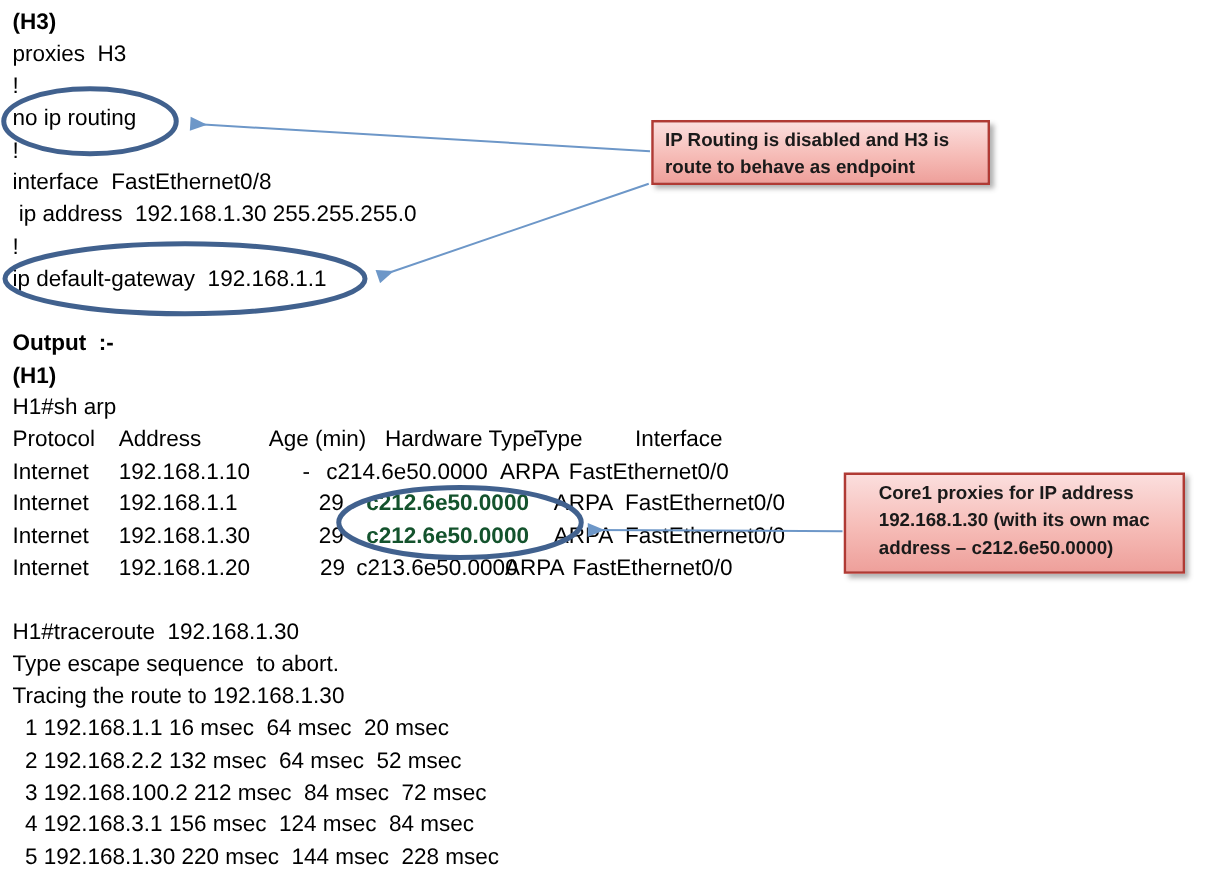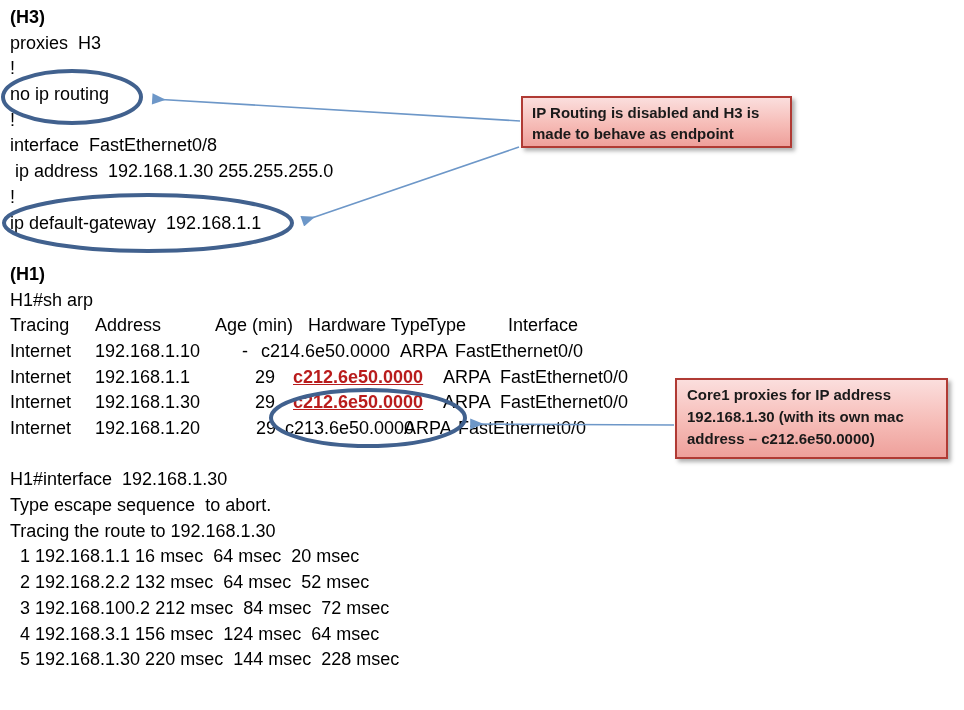--- a/index.html
+++ b/index.html
@@ -9,56 +9,57 @@
     position:relative;
   }
   .slide { position:absolute; inset:0; }
   .textcol { position:absolute; left:10px; top:5px; width:680px; }
   .line {
     height:25.7px; line-height:25.7px; font-size:18px;
     white-space:pre; position:relative;
   }
   .bold { font-weight:bold; }
   .t { position:absolute; top:0; }
-  .red-mac { color:#b91c1c; font-weight:bold;text-decoration:underline; }
+  .red-mac { color:#14532d; font-weight:bold; }
   .callout {
     position:absolute;
     border:2px solid #b03a34;
     background:linear-gradient(180deg,#fbdedd 0%,#f6bcb7 55%,#eea09b 100%);
     box-shadow:3px 3px 4px rgba(80,80,80,0.45);
     font-weight:bold; font-size:15px; color:#1a1a1a;
     box-sizing:border-box;
   }
   .callout-1 { left:521px; top:96px; width:271px; height:52px; padding:4px 9px; line-height:21px; }
-  .callout-2 { left:675px; top:378px; width:273px; height:81px; padding:4px 10px; line-height:22px; }
+  .callout-2 { left:675px; top:378px; width:273px; height:81px; padding:4px 26px; line-height:22px; }
   svg.overlay { position:absolute; left:0; top:0; pointer-events:none; }
 </style>
 </head>
 <body>
 
 <div class="slide">
 
   <div class="textcol">
 
     <div class="line bold">(H3)</div>
     <div class="line">proxies  H3</div>
     <div class="line">!</div>
     <div class="line">no ip routing</div>
     <div class="line">!</div>
     <div class="line">interface  FastEthernet0/8</div>
     <div class="line"> ip address  192.168.1.30 255.255.255.0</div>
     <div class="line">!</div>
     <div class="line">ip default-gateway  192.168.1.1</div>
     <div class="line"></div>
 
+    <div class="line bold">Output  :-</div>
     <div class="line bold">(H1)</div>
     <div class="line">H1#sh arp</div>
 
     <div class="line">
-      <span class="t" style="left:0px">Tracing</span>
+      <span class="t" style="left:0px">Protocol</span>
       <span class="t" style="left:85px">Address</span>
       <span class="t" style="left:205px">Age (min)</span>
       <span class="t" style="left:298px">Hardware Type</span>
       <span class="t" style="left:417px">Type</span>
       <span class="t" style="left:498px">Interface</span>
     </div>
 
     <div class="line">
       <span class="t" style="left:0px">Internet</span>
       <span class="t" style="left:85px">192.168.1.10</span>
@@ -90,31 +91,31 @@
       <span class="t" style="left:0px">Internet</span>
       <span class="t" style="left:85px">192.168.1.20</span>
       <span class="t" style="left:246px">29</span>
       <span class="t" style="left:275px">c213.6e50.0000</span>
       <span class="t" style="left:394px">ARPA</span>
       <span class="t" style="left:448px">FastEthernet0/0</span>
     </div>
 
     <div class="line"></div>
 
-    <div class="line">H1#interface  192.168.1.30</div>
+    <div class="line">H1#traceroute  192.168.1.30</div>
     <div class="line">Type escape sequence  to abort.</div>
     <div class="line">Tracing the route to 192.168.1.30</div>
     <div class="line">  1 192.168.1.1 16 msec  64 msec  20 msec</div>
     <div class="line">  2 192.168.2.2 132 msec  64 msec  52 msec</div>
     <div class="line">  3 192.168.100.2 212 msec  84 msec  72 msec</div>
-    <div class="line">  4 192.168.3.1 156 msec  124 msec  64 msec</div>
+    <div class="line">  4 192.168.3.1 156 msec  124 msec  84 msec</div>
     <div class="line">  5 192.168.1.30 220 msec  144 msec  228 msec</div>
   </div>
 
-  <div class="callout callout-1">IP Routing is disabled and H3 is made to behave as endpoint</div>
+  <div class="callout callout-1">IP Routing is disabled and H3 is route to behave as endpoint</div>
   <div class="callout callout-2">Core1 proxies for IP address 192.168.1.30 (with its own mac address – c212.6e50.0000)</div>
 
   <svg class="overlay" width="964" height="710" viewBox="0 0 964 710">
     <defs>
       <marker id="arrowhead" markerWidth="9" markerHeight="8" refX="8" refY="3.5" orient="auto">
         <path d="M8.5,0 L0,3.5 L8.5,7 z" fill="#6d97c8"></path>
       </marker>
     </defs>
     <ellipse cx="72" cy="97" rx="69" ry="26" fill="none" stroke-width="4" stroke="#41618e"></ellipse>
     <ellipse cx="148" cy="223" rx="144" ry="28" fill="none" stroke-width="4" stroke="#41618e"></ellipse>

